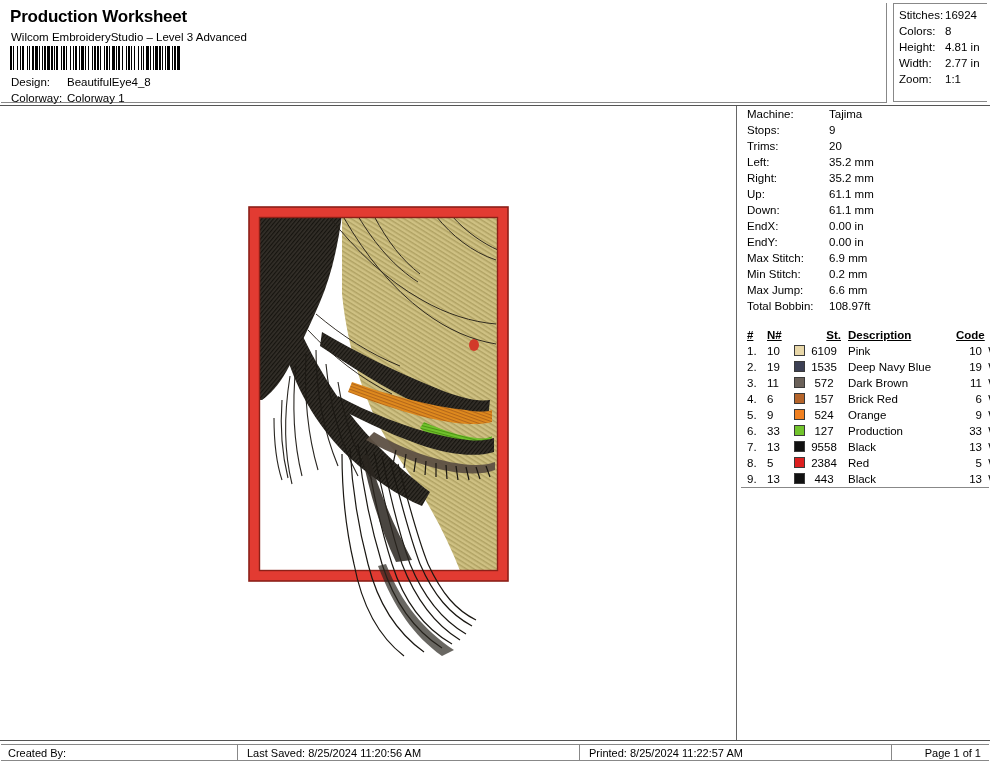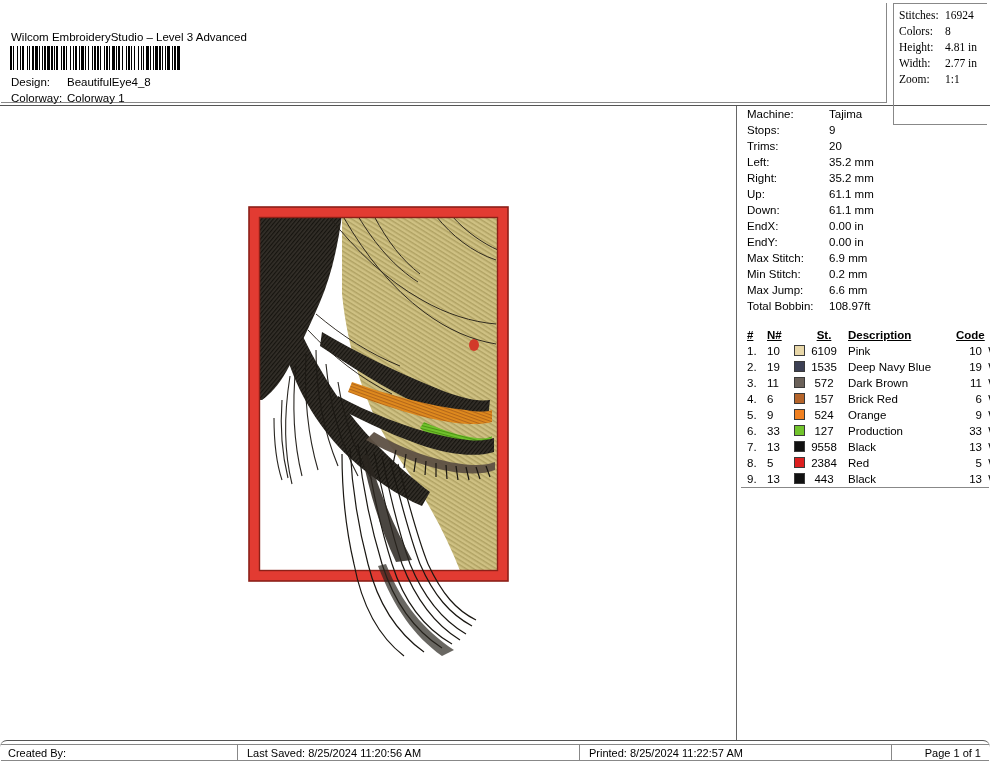--- a/index.html
+++ b/index.html
@@ -64,26 +64,25 @@
   .kv-row { position: absolute; font-size: 11.5px; white-space: nowrap; }
 
   #design-row { left: 10px; top: 73px; }
   #colorway-row { left: 10px; top: 89px; }
   .hdr-lbl { display: inline-block; width: 56px; }
 
   
   #infobox {
     position: absolute;
     left: 893px; top: 3px;
-    width: 94px; height: 122px;
+    width: 94px; height: 99px;
     box-sizing: border-box;
     border: 1px solid #888;
     border-right: none;
     padding: 3px 0 0 0;
-    font-family: Liberation Serif, serif;
   }
   #infobox .ib-row {
     position: relative;
     height: 16px;
     line-height: 16px;
     font-size: 11.5px;
     padding-left: 5px;
   }
   #infobox .ib-lbl { display: inline-block; width: 46px; }
   #infobox .ib-val { display: inline-block; }
@@ -165,21 +164,21 @@
   }
   .c-num   { width: 20px; text-align: left;  padding-left: 6px !important; }
   .c-nnum  { width: 24px; text-align: left; }
   .c-sw    { width: 16px; text-align: center; }
   .c-st    { width: 34px; text-align: center; padding-right: 3px !important; }
   .c-desc  { width: 108px; text-align: left; padding-left: 4px !important; }
   .c-code  { width: 26px; text-align: right; }
   .c-brand { width: 44px; text-align: right; padding-right: 6px !important; }
 
   th.c-num, th.c-nnum { text-align: left; }
-  th.c-st { text-align: center; }
+  th.c-st { text-align: right; }
   th.c-desc { text-align: left; }
   th.c-code { text-align: right; }
   th.c-brand { text-align: right; }
 
   .swatch {
     display: inline-block;
     width: 11px; height: 11px;
     vertical-align: -1px;
     border: 1px solid #3a3a3a;
     box-sizing: border-box;
@@ -190,21 +189,20 @@
     width: 248px;
   }
 
   
   #footer {
     position: absolute;
     left: 0; top: 740px;
     width: 990px; height: 22px;
     border-top: 1px solid #555;
     box-sizing: border-box;
-    border-radius: 7px;
   }
   #footer-inner {
     position: absolute;
     left: 1px; top: 3px;
     width: 988px; height: 17px;
     box-sizing: border-box;
     border: 1px solid #888;
     border-left: none; border-right: none;
     font-size: 11px;
   }
@@ -224,20 +222,21 @@
     width: 1px; background: #888;
   }
 </style>
 </head>
 <body>
 
 <div id="page">
 
   <div id="header">
     <div id="header-inner">
+      <div id="title">Production Worksheet</div>
       <div id="subtitle">Wilcom EmbroideryStudio – Level 3 Advanced</div>
 
       <div id="barcode">
           <i style="width:2px;background:#000"></i>
           <i style="width:1px;background:#fff"></i>
           <i style="width:1px;background:#000"></i>
           <i style="width:3px;background:#fff"></i>
           <i style="width:1px;background:#000"></i>
           <i style="width:2px;background:#fff"></i>
           <i style="width:1px;background:#000"></i>

